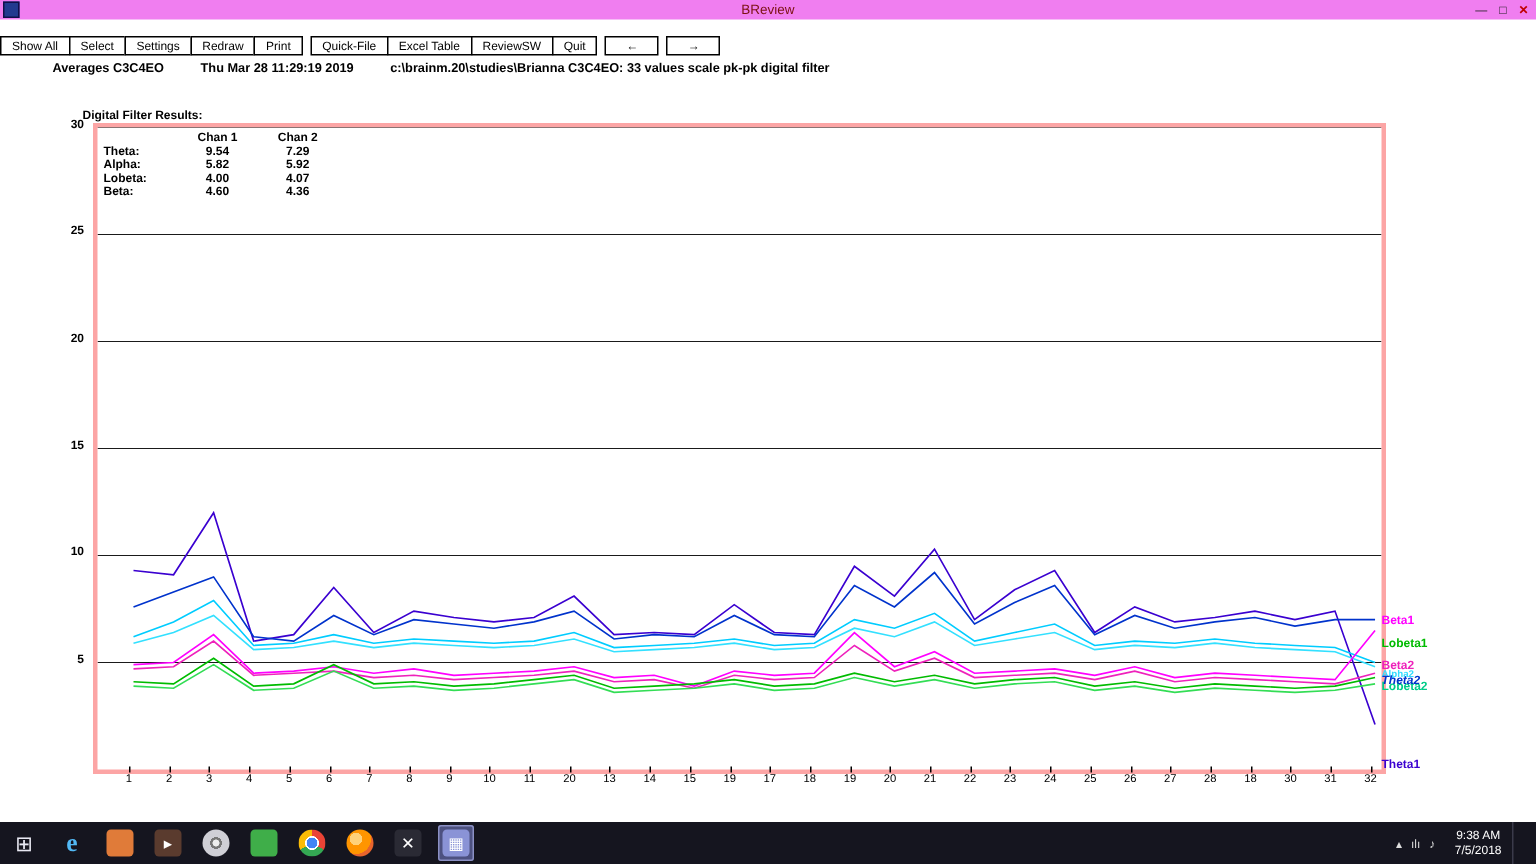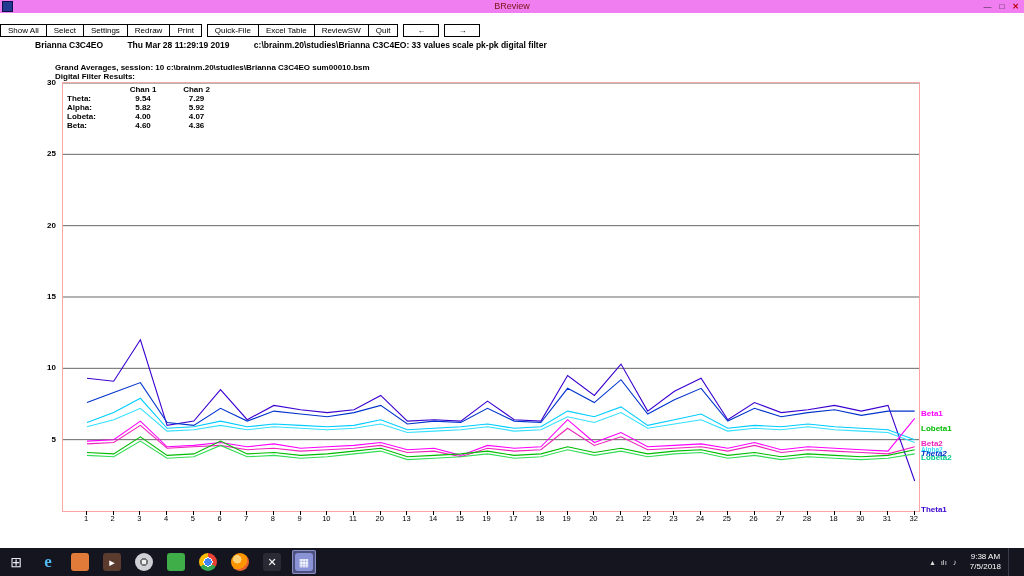--- a/index.html
+++ b/index.html
@@ -29,21 +29,21 @@
   .tb-btn.gap{margin-left:5px;}
   .tb-btn.arrow{padding:0 13px;font-weight:bold;}
 
   
   .header-line{position:absolute;top:40px;left:35px;font-size:8.5px;font-weight:bold;color:#000;}
   .header-line span{margin-right:22px;}
   .session-line{position:absolute;top:63px;left:55px;font-size:8px;font-weight:bold;}
   .dfr-title{position:absolute;top:72px;left:55px;font-size:8px;font-weight:bold;}
 
   
-  .plot{position:absolute;top:82px;left:62px;width:856px;height:428px;border:1px solid #fca5a5;
+  .plot{position:absolute;top:82px;left:62px;width:856px;height:428px;border:3px solid #fca5a5;
         background:#fff;}
   .plot svg{position:absolute;top:0;left:0;}
   .dfr-table{position:absolute;top:2px;left:4px;display:grid;grid-template-columns:50px 52px 55px;
              font-size:8px;font-weight:bold;line-height:9px;}
   .dfr-table .num{text-align:center;}
   .dfr-table .lbl{text-align:left;}
 
   .ytick{position:absolute;left:34px;width:22px;text-align:right;font-size:8px;font-weight:bold;}
   .xtick{position:absolute;top:514px;width:18px;text-align:center;font-size:7.5px;}
   .xtickmark{position:absolute;top:511px;width:1px;height:4px;background:#000;}
@@ -100,26 +100,25 @@
       <button class="tb-btn">Print</button>
       <button class="tb-btn gap">Quick-File</button>
       <button class="tb-btn">Excel Table</button>
       <button class="tb-btn">ReviewSW</button>
       <button class="tb-btn">Quit</button>
       <button class="tb-btn gap arrow">←</button>
       <button class="tb-btn gap arrow">→</button>
     </div>
 
   <div class="header-line">
-    <span>Brianna C3C4EO</span>
+    <span>Averages C3C4EO</span>
     <span>Thu Mar 28 11:29:19 2019</span>
     <span>c:\brainm.20\studies\Brianna C3C4EO: 33 values scale pk-pk digital filter</span>
   </div>
 
-  <div class="session-line">Grand Averages, session: 10 c:\brainm.20\studies\Brianna C3C4EO sum00010.bsm</div>
   <div class="dfr-title">Digital Filter Results:</div>
 
   <div class="plot">
     <svg id="plot-svg" width="856" height="428" viewBox="0 0 856 428">
         <line x1="0" x2="856" y1="0" y2="0" stroke="#000" stroke-width="0.6"></line>
         <line x1="0" x2="856" y1="71.33333333333331" y2="71.33333333333331" stroke="#000" stroke-width="0.6"></line>
         <line x1="0" x2="856" y1="142.66666666666669" y2="142.66666666666669" stroke="#000" stroke-width="0.6"></line>
         <line x1="0" x2="856" y1="214" y2="214" stroke="#000" stroke-width="0.6"></line>
         <line x1="0" x2="856" y1="285.33333333333337" y2="285.33333333333337" stroke="#000" stroke-width="0.6"></line>
         <line x1="0" x2="856" y1="356.6666666666667" y2="356.6666666666667" stroke="#000" stroke-width="0.6"></line>

